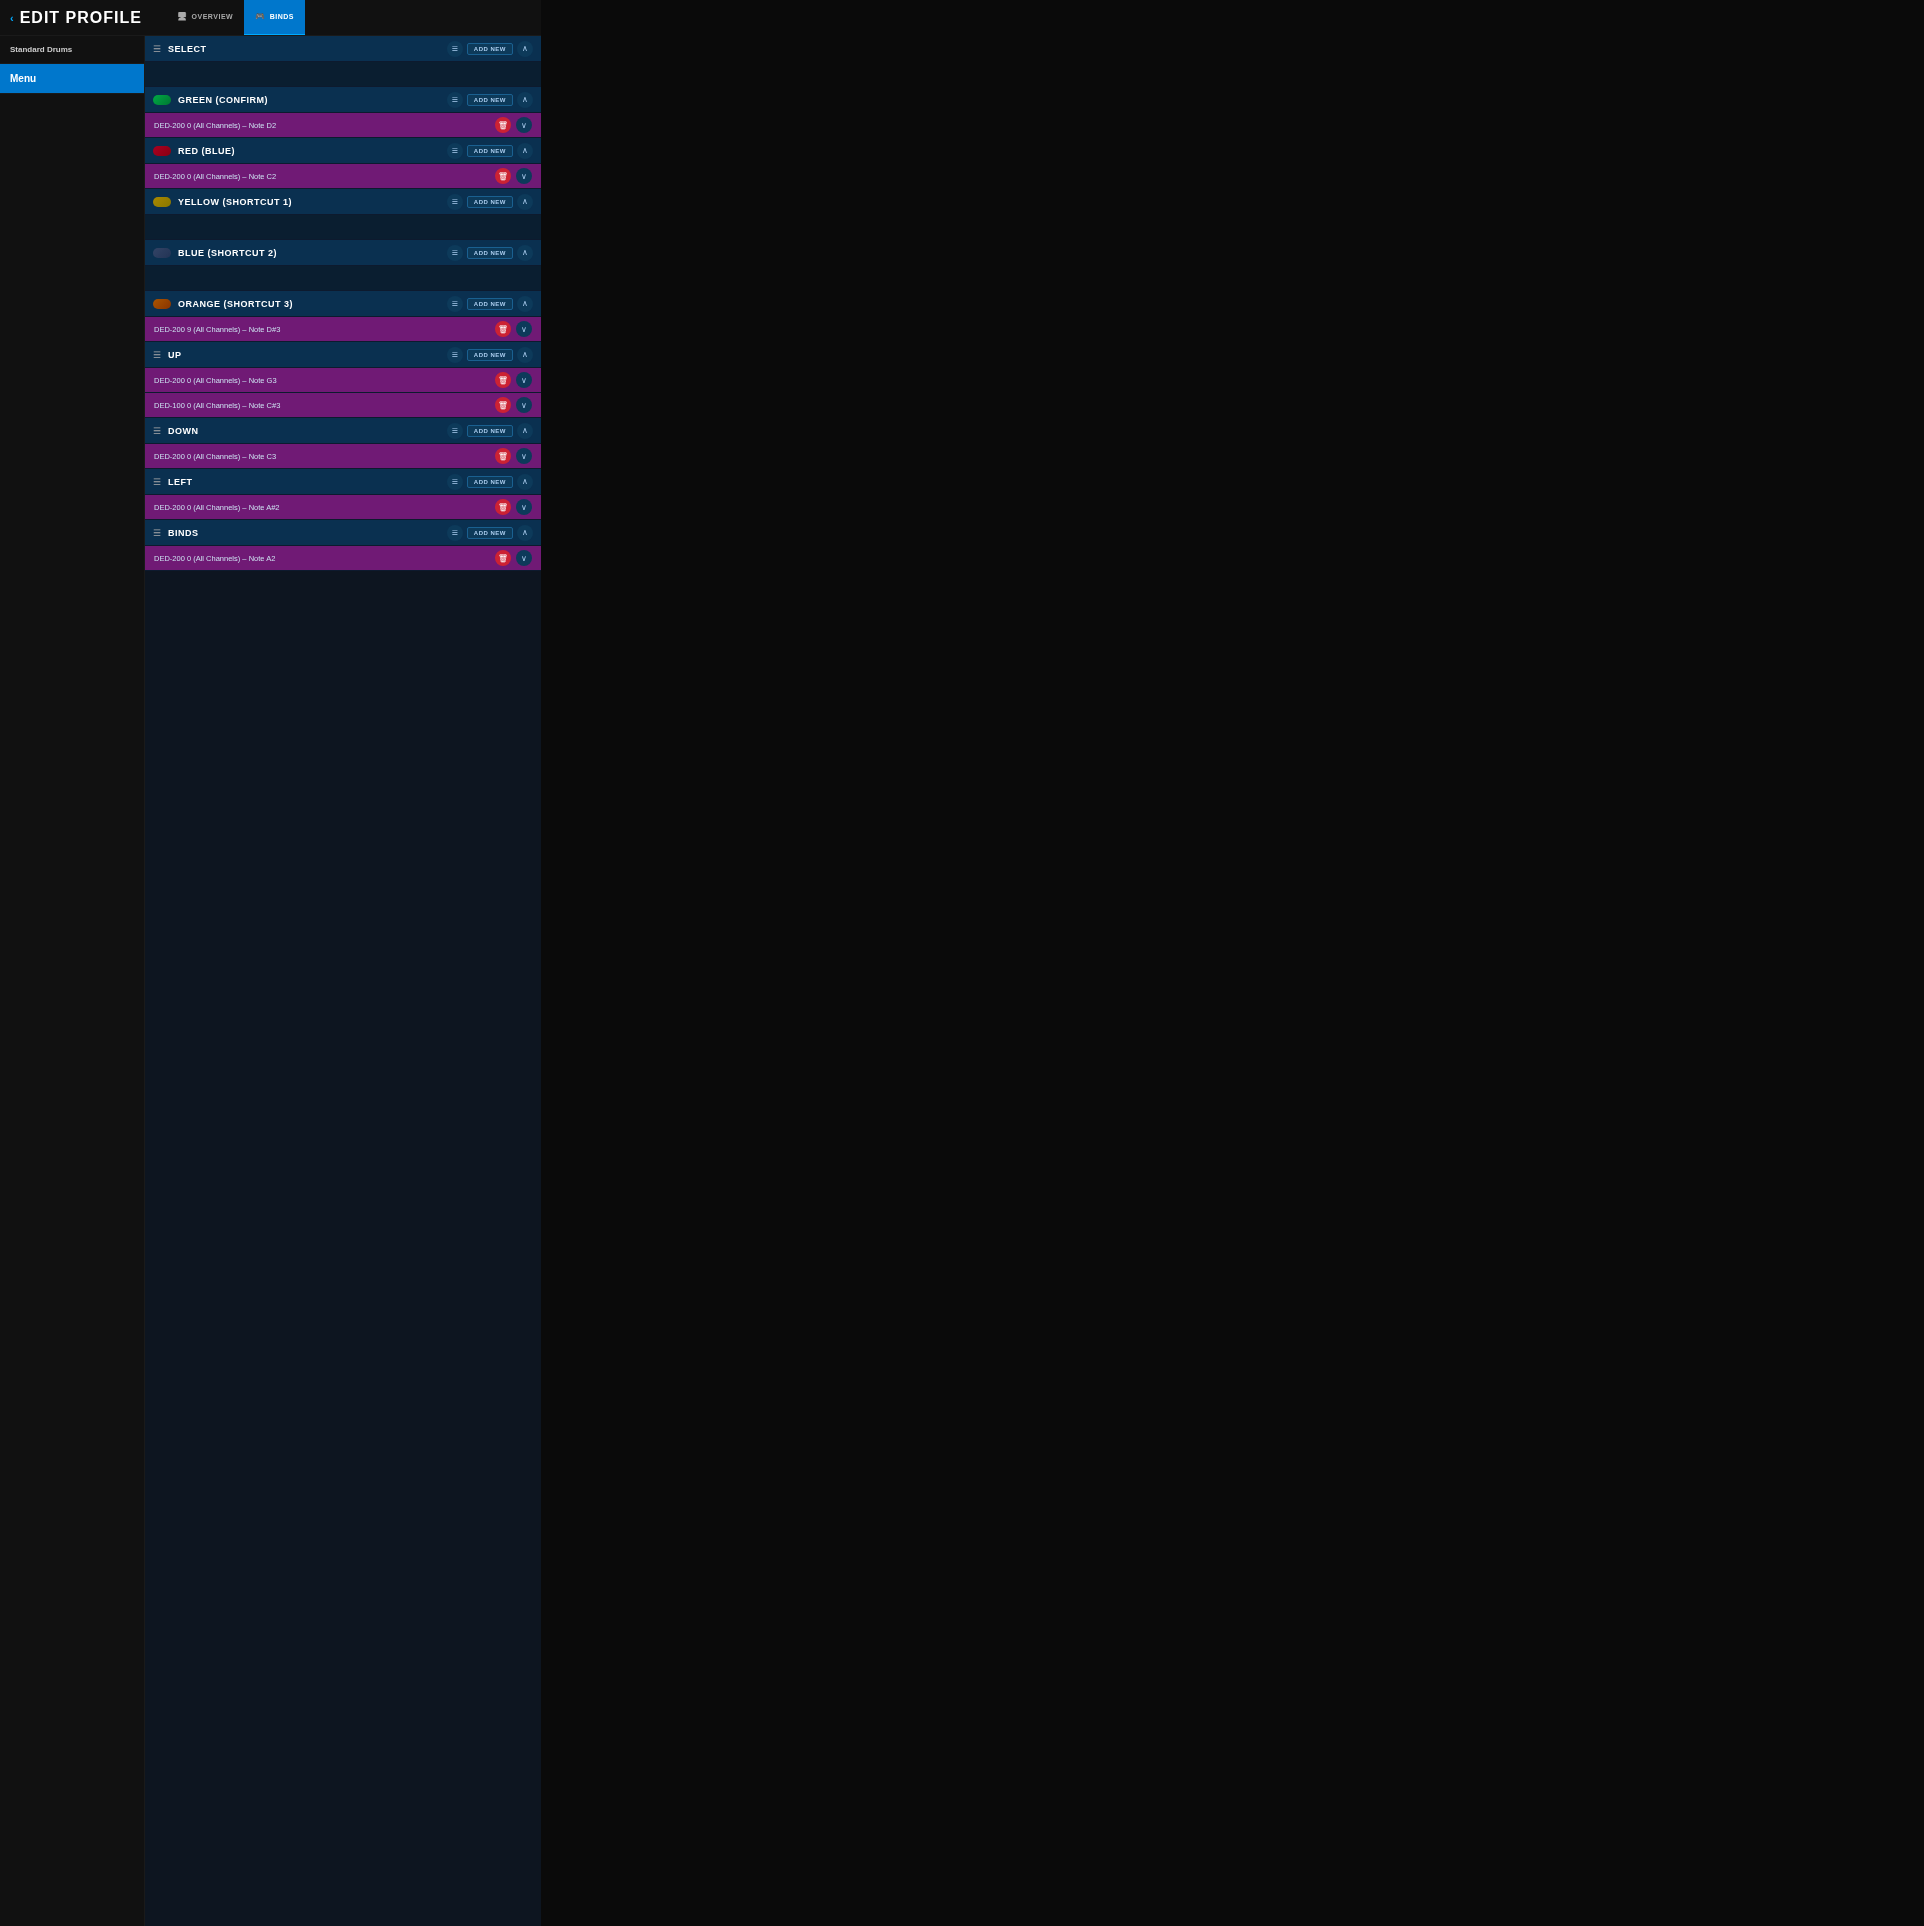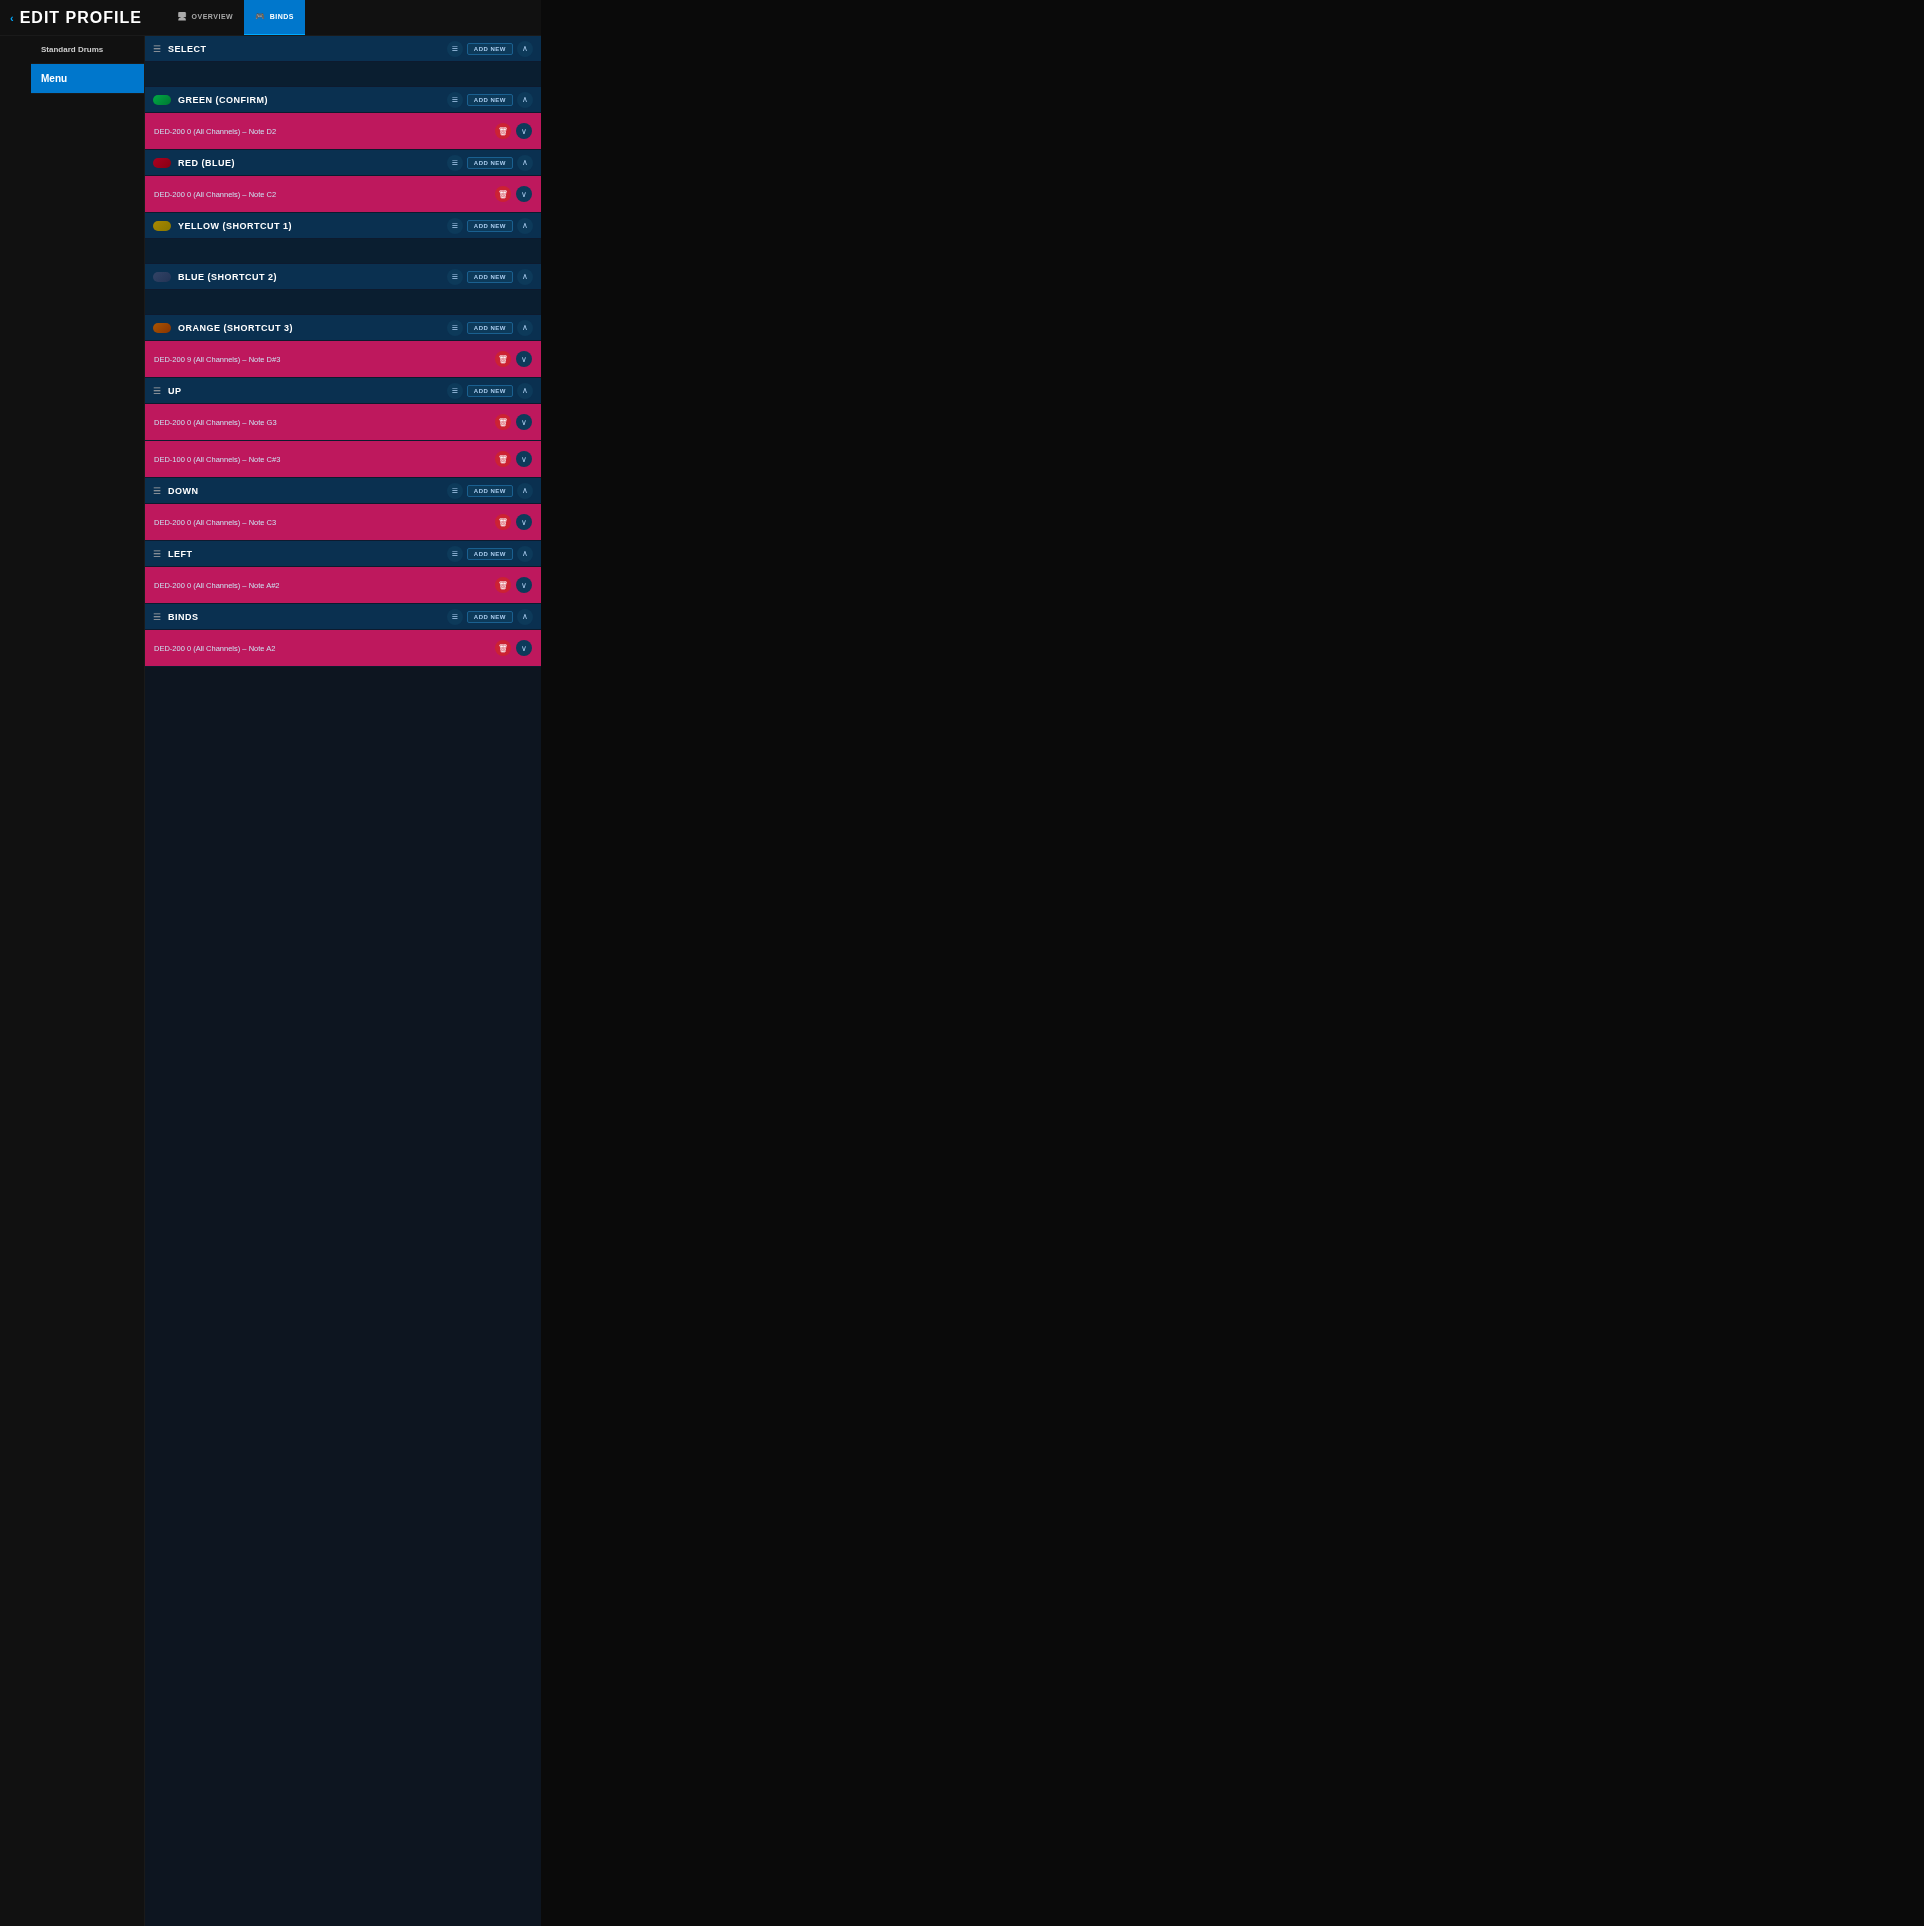--- a/index.html
+++ b/index.html
@@ -76,21 +76,20 @@
       border-right: 1px solid #1a1a1a;
       flex-shrink: 0;
     }
     .sidebar-item {
       padding: 9px 10px;
       font-size: 8px;
       font-weight: 600;
       color: #ccc;
       cursor: pointer;
       border-bottom: 0.5px solid #1a1a1a;
-      margin-left: 31px;
     }
     .sidebar-item.active {
       background: #0077cc;
       color: #fff;
     }
     .sidebar-sub {
       padding: 9px 10px;
       font-size: 10px;
       font-weight: 600;
       color: #fff;
@@ -187,23 +186,23 @@
       color: #aaccee;
       cursor: pointer;
       font-size: 8px;
       display: flex; align-items: center; justify-content: center;
     }
 
     
     .bind-row {
       display: flex;
       align-items: center;
-      background: #be185d;
+      background: #701a75;
       padding: 0 9px;
-      height: 37px;
+      height: 25px;
       border-bottom: 0.5px solid #0d1a2e;
       gap: 5px;
     }
     .bind-label {
       flex: 1;
       font-size: 7.5px;
       color: #cce0f0;
       font-weight: 500;
     }
     .delete-btn {

